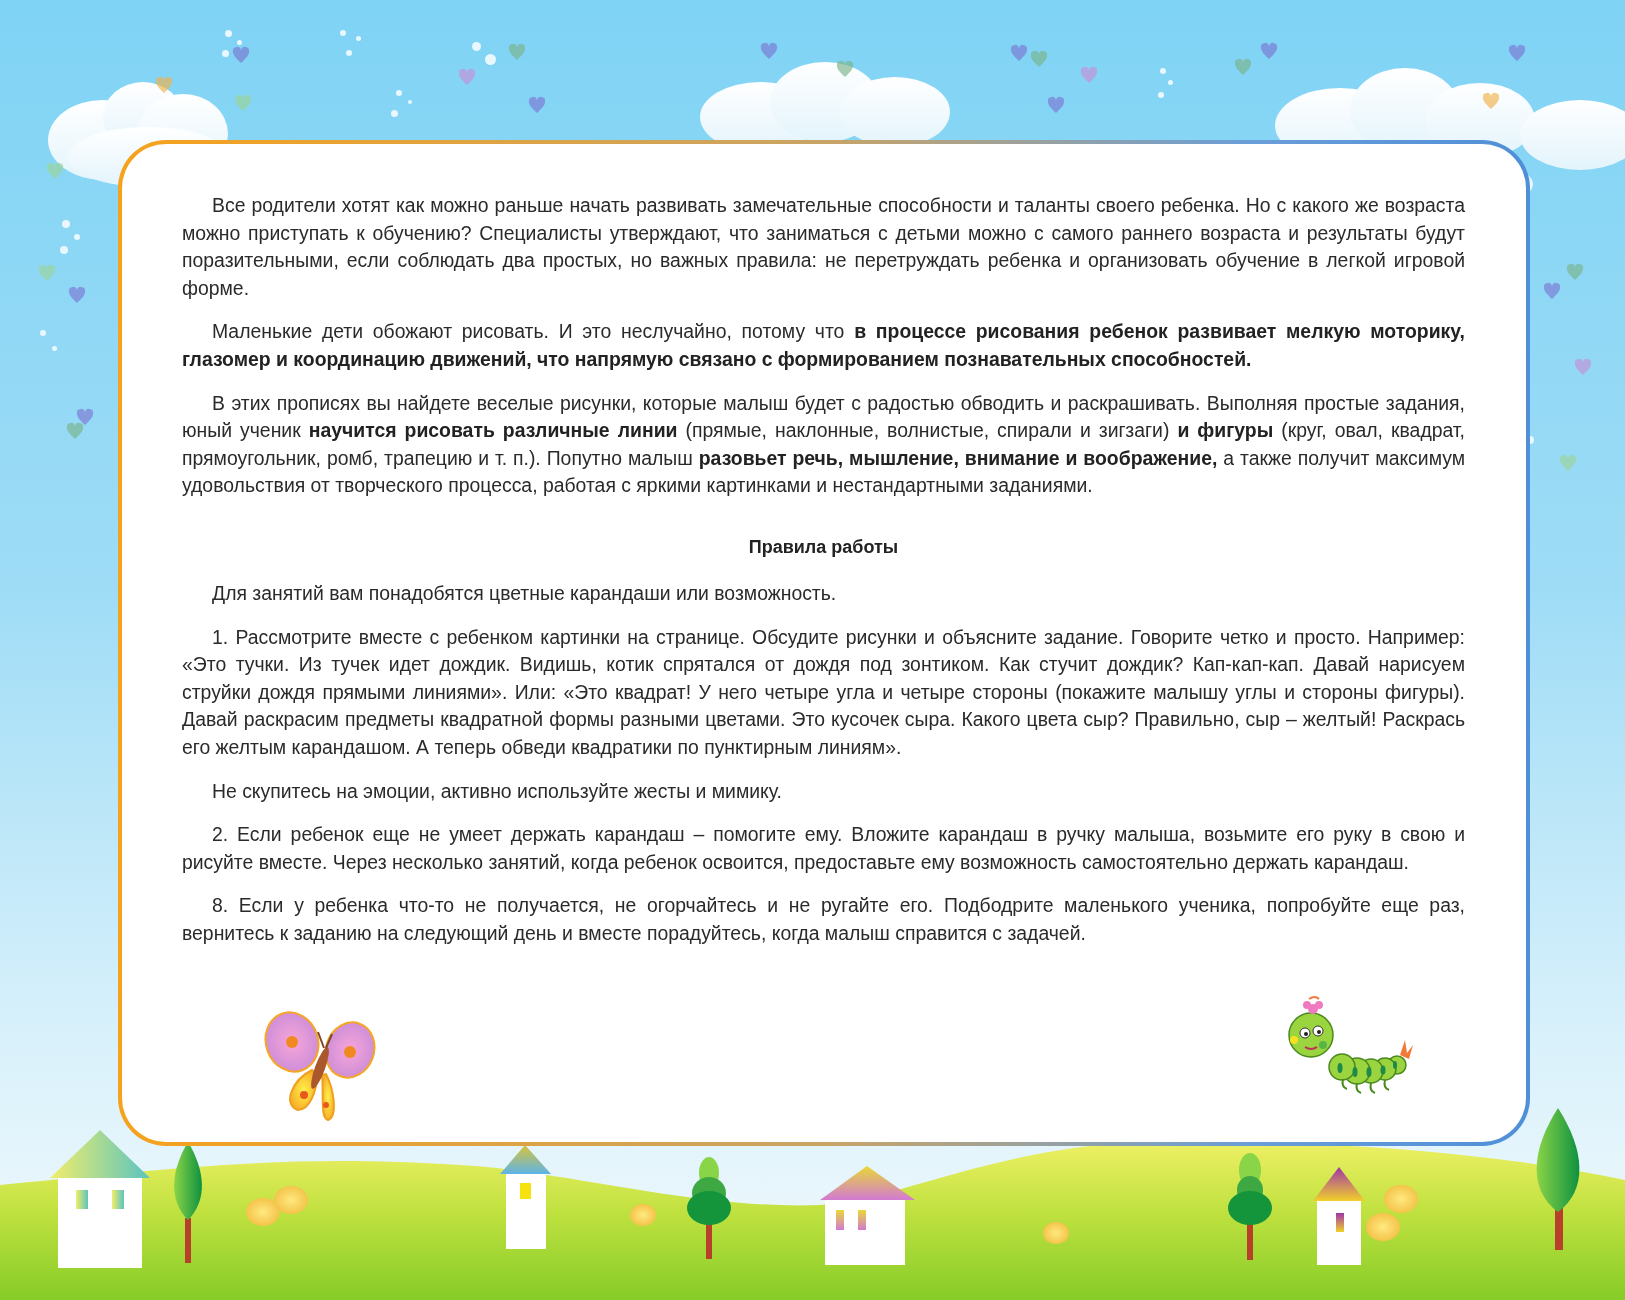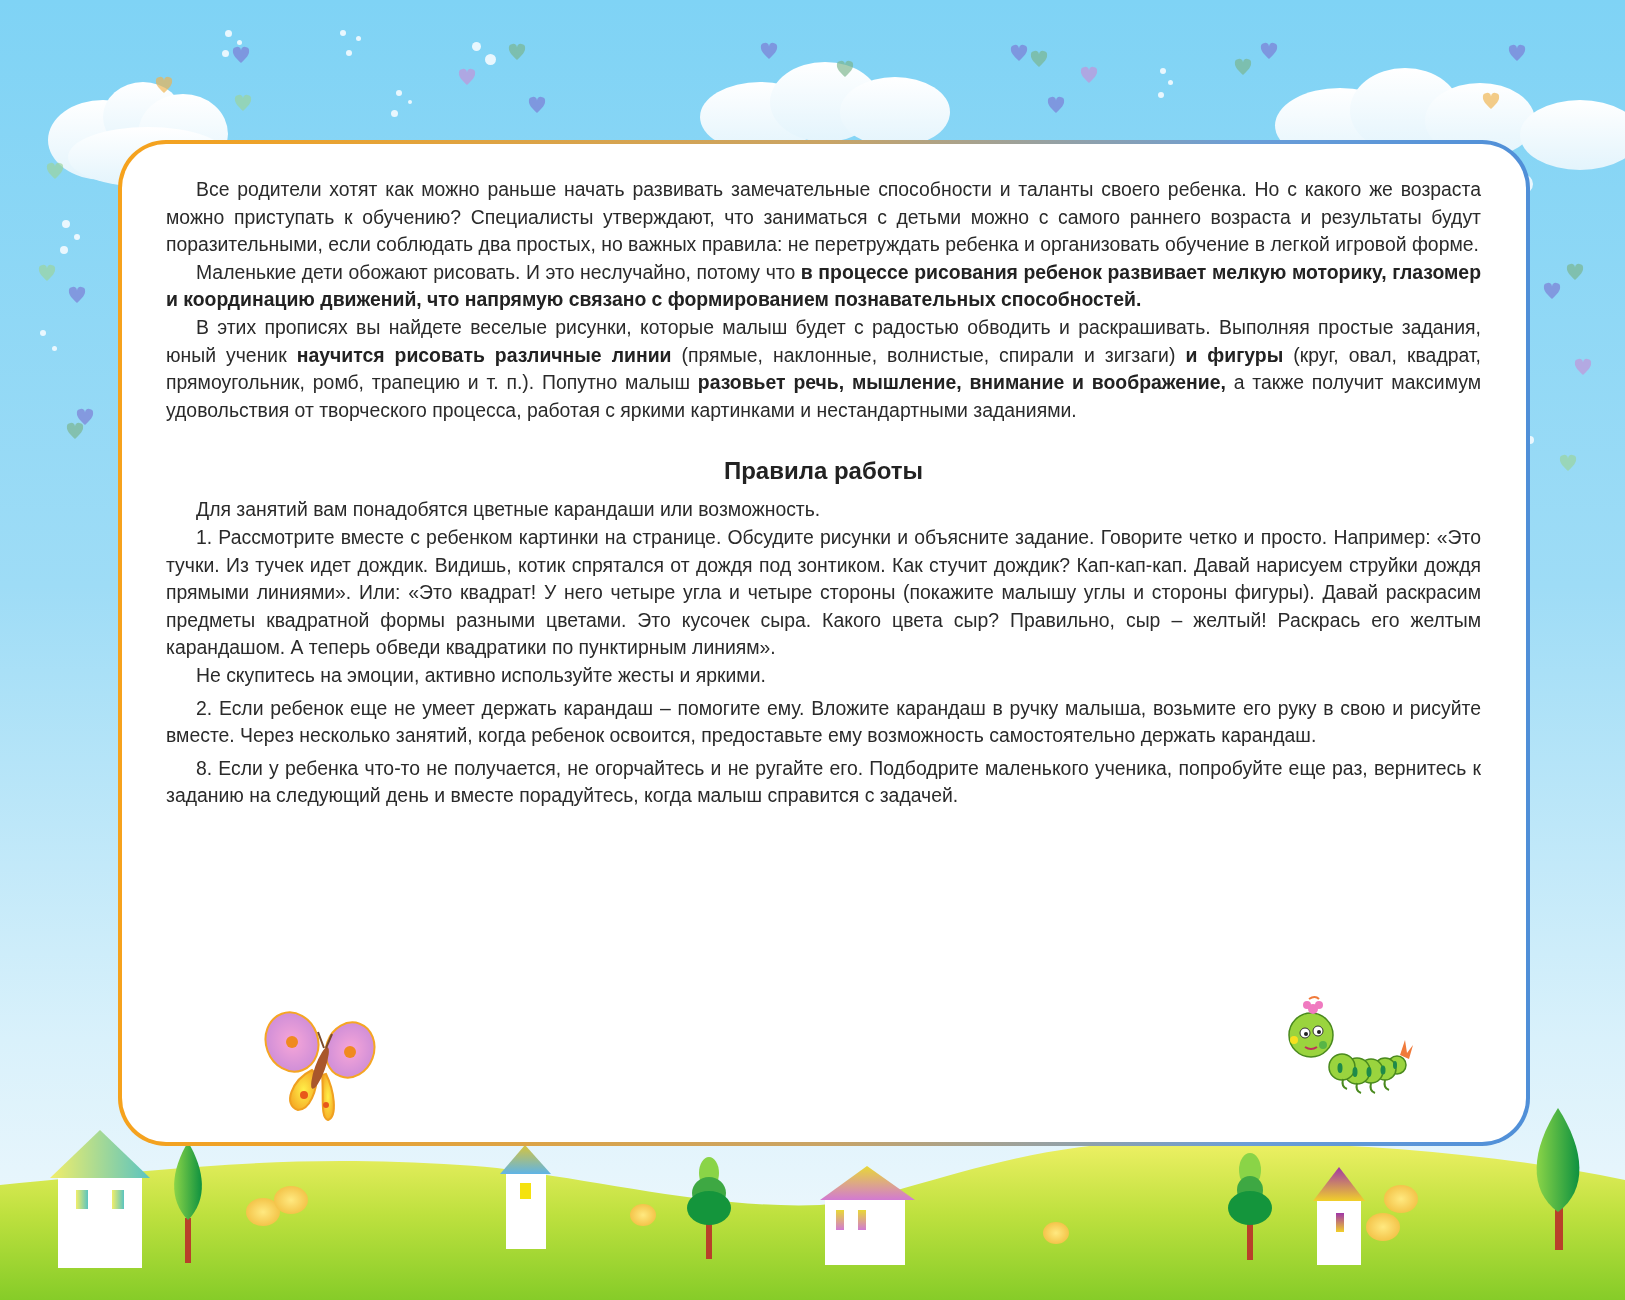--- a/index.html
+++ b/index.html
@@ -26,26 +26,26 @@
     position: absolute; left: 118px; top: 140px; width: 1412px; height: 1006px;
     border-radius: 48px; background: #fff; box-sizing: border-box;
     border: 4px solid transparent;
     background-image: linear-gradient(#fff, #fff), linear-gradient(to right, #f6a21c 0%, #c9a465 50%, #6a9ed8 80%, #4f8fd8 100%);
     background-origin: border-box; background-clip: padding-box, border-box;
   }
   .content {
     position: absolute; left: 166px; top: 176px; width: 1315px;
     color: #2a2a2a; font-size: 19.4px; line-height: 27.6px; text-align: justify;
   }
-  .content p { margin: 0; text-indent: 30px; }
+  .content p { margin: 16px; text-indent: 30px; }
   .content b { font-weight: bold; color: #222; }
   .content .gap { margin-top: 5px; }
   .section-title {
     text-align: center; text-indent: 0 !important; font-weight: bold;
-    font-size: 24px; line-height: 34px; margin: 30px 0 8px 0 !important; color: #222;
+    font-size: 18px; line-height: 34px; margin: 30px 0 8px 0 !important; color: #222;
   }
   .motto {
     position: absolute; left: 430px; top: 1008px; width: 780px; text-align: center;
     color: #e8202a; font-weight: bold; font-size: 24.5px; line-height: 33px;
   }
   .butterfly { position: absolute; left: 262px; top: 1010px; width: 120px; height: 112px; }
   .caterpillar { position: absolute; left: 1285px; top: 995px; width: 130px; height: 115px; }
 </style>
 </head>
 <body>
@@ -306,21 +306,21 @@
 <div class="card"></div>
 
 <div class="content">
   <p><span>Все родители хотят как можно раньше начать развивать замечательные способности и таланты своего ребенка. Но с какого же возраста можно приступать к обучению? Специалисты утверждают, что заниматься с детьми можно с самого раннего возраста и результаты будут поразительными, если соблюдать два простых, но важных правила: не перетруждать ребенка и организовать обучение в легкой игровой форме.</span></p>
   <p><span>Маленькие дети обожают рисовать. И это неслучайно, потому что </span><b>в процессе рисования ребенок развивает мелкую моторику, глазомер и координацию движений, что напрямую связано с формированием познавательных способностей.</b></p>
   <p><span>В этих прописях вы найдете веселые рисунки, которые малыш будет с радостью обводить и раскрашивать. Выполняя простые задания, юный ученик </span><b>научится рисовать различные линии</b><span> (прямые, наклонные, волнистые, спирали и зигзаги) </span><b>и фигуры</b><span> (круг, овал, квадрат, прямоугольник, ромб, трапецию и т. п.). Попутно малыш </span><b>разовьет речь, мышление, внимание и воображение,</b><span> а также получит максимум удовольствия от творческого процесса, работая с яркими картинками и нестандартными заданиями.</span></p>
 
   <p class="section-title">Правила работы</p>
   <p>Для занятий вам понадобятся цветные карандаши или возможность.</p>
   <p>1. Рассмотрите вместе с ребенком картинки на странице. Обсудите рисунки и объясните задание. Говорите четко и просто. Например: «Это тучки. Из тучек идет дождик. Видишь, котик спрятался от дождя под зонтиком. Как стучит дождик? Кап-кап-кап. Давай нарисуем струйки дождя прямыми линиями». Или: «Это квадрат! У него четыре угла и четыре стороны (покажите малышу углы и стороны фигуры). Давай раскрасим предметы квадратной формы разными цветами. Это кусочек сыра. Какого цвета сыр? Правильно, сыр – желтый! Раскрась его желтым карандашом. А теперь обведи квадратики по пунктирным линиям».</p>
-  <p>Не скупитесь на эмоции, активно используйте жесты и яркими.</p>
+  <p>Не скупитесь на эмоции, активно используйте жесты и мимику.</p>
   <p class="gap">2. Если ребенок еще не умеет держать карандаш – помогите ему. Вложите карандаш в ручку малыша, возьмите его руку в свою и рисуйте вместе. Через несколько занятий, когда ребенок освоится, предоставьте ему возможность самостоятельно держать карандаш.</p>
   <p class="gap">8. Если у ребенка что-то не получается, не огорчайтесь и не ругайте его. Подбодрите маленького ученика, попробуйте еще раз, вернитесь к заданию на следующий день и вместе порадуйтесь, когда малыш справится с задачей.</p>
 </div>
 
 <div class="motto">
 </div>
 
 <div class="butterfly">
   <svg viewBox="0 0 120 112" width="120" height="112">
     <defs>

